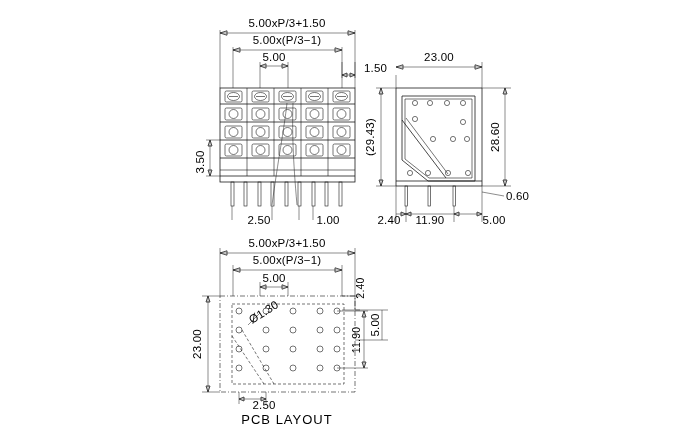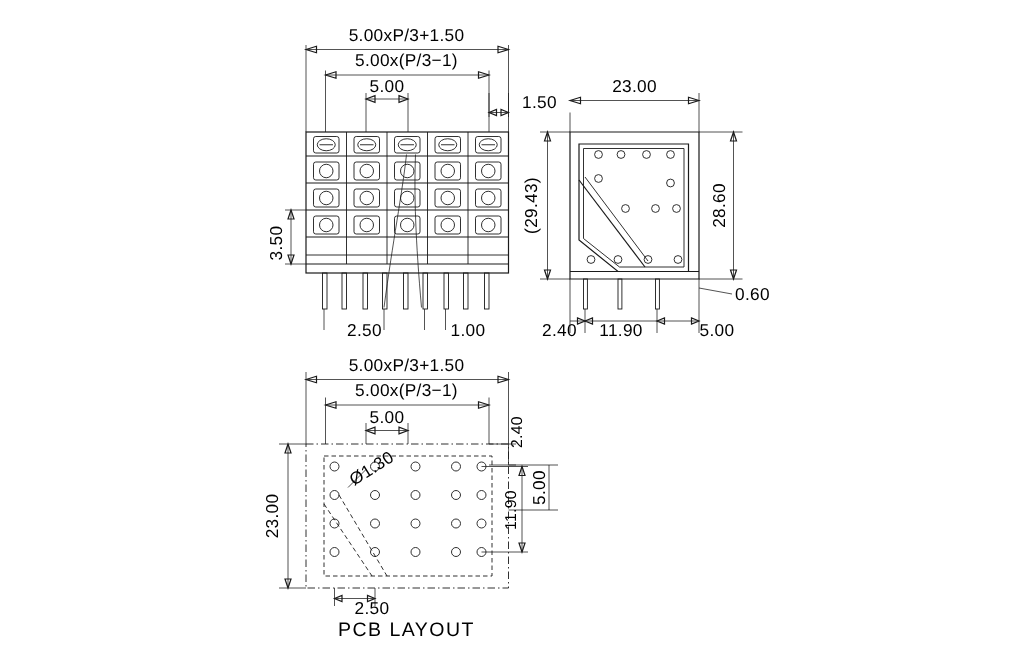--- a/index.html
+++ b/index.html
@@ -10,21 +10,21 @@
   body {
     width: 680px;
     height: 440px;
     position: relative;
     overflow: hidden;
     font-family: "Liberation Sans", sans-serif;
     color: #1a1a1a;
   }
   #sheet {
     position: absolute;
-    left: 0; top: 0;
+    left: 16px; top: 0;
     width: 608px;
     height: 440px;
     text-decoration: underline;
   }
   svg#drawing {
     position: absolute;
     left: 0; top: 0;
     width: 680px;
     height: 440px;
   }

